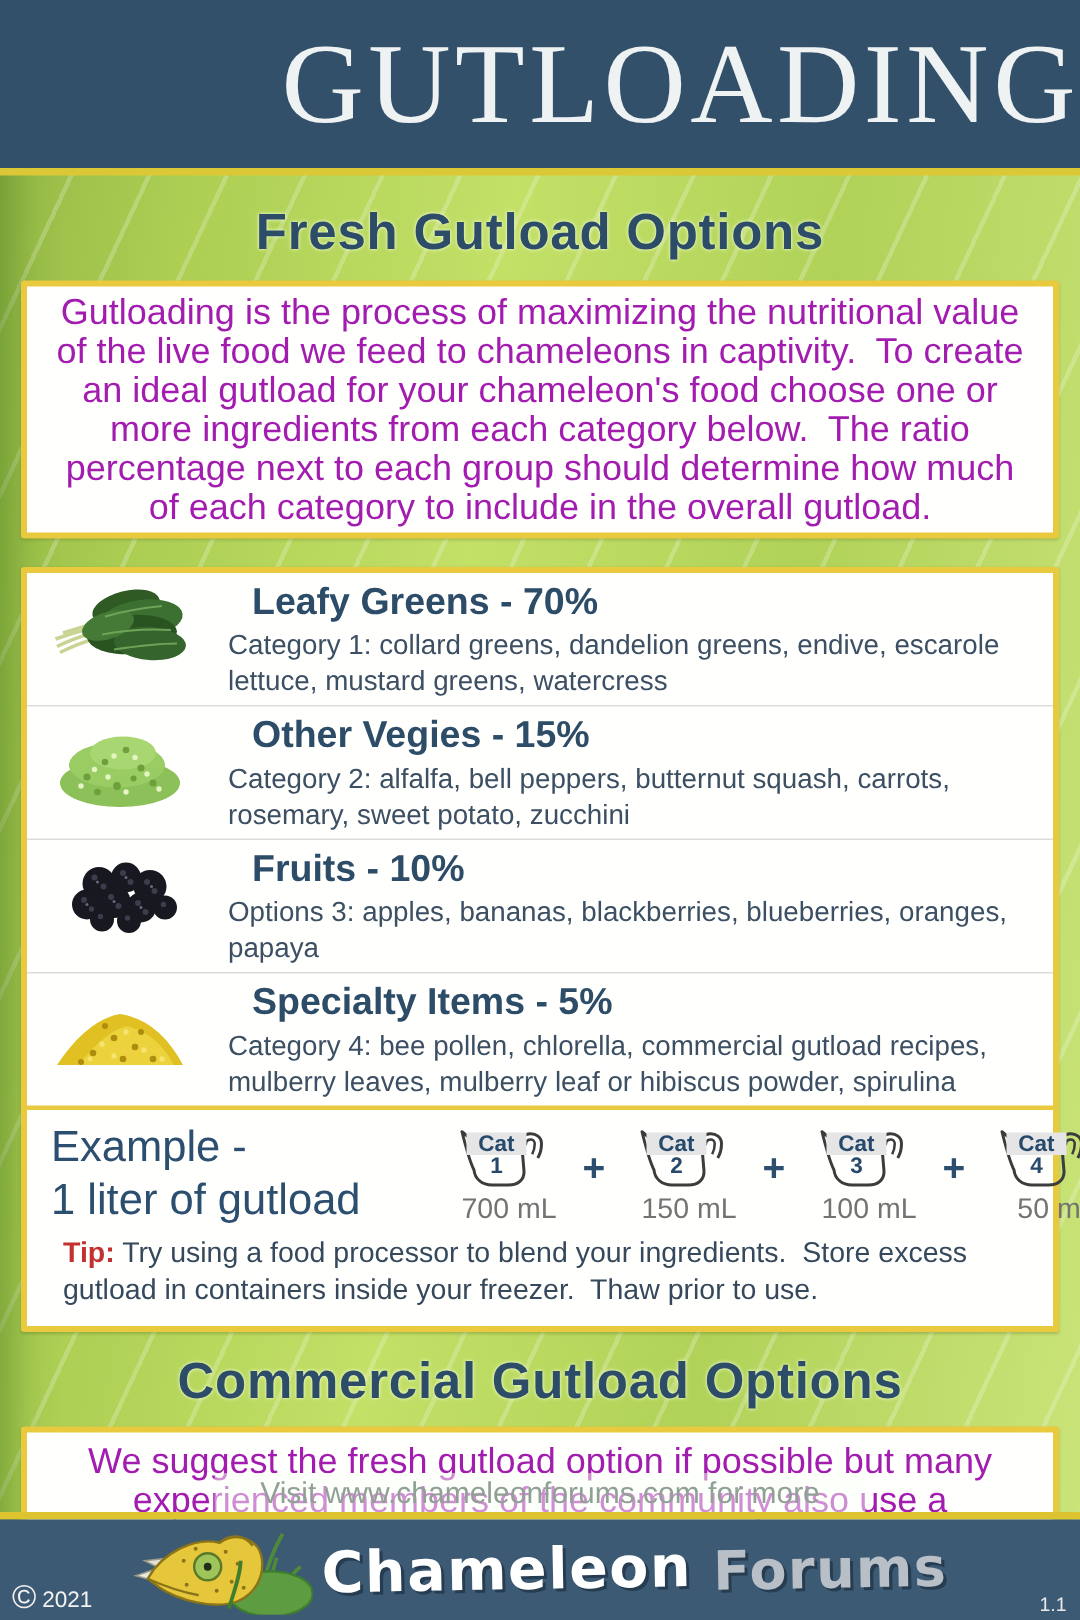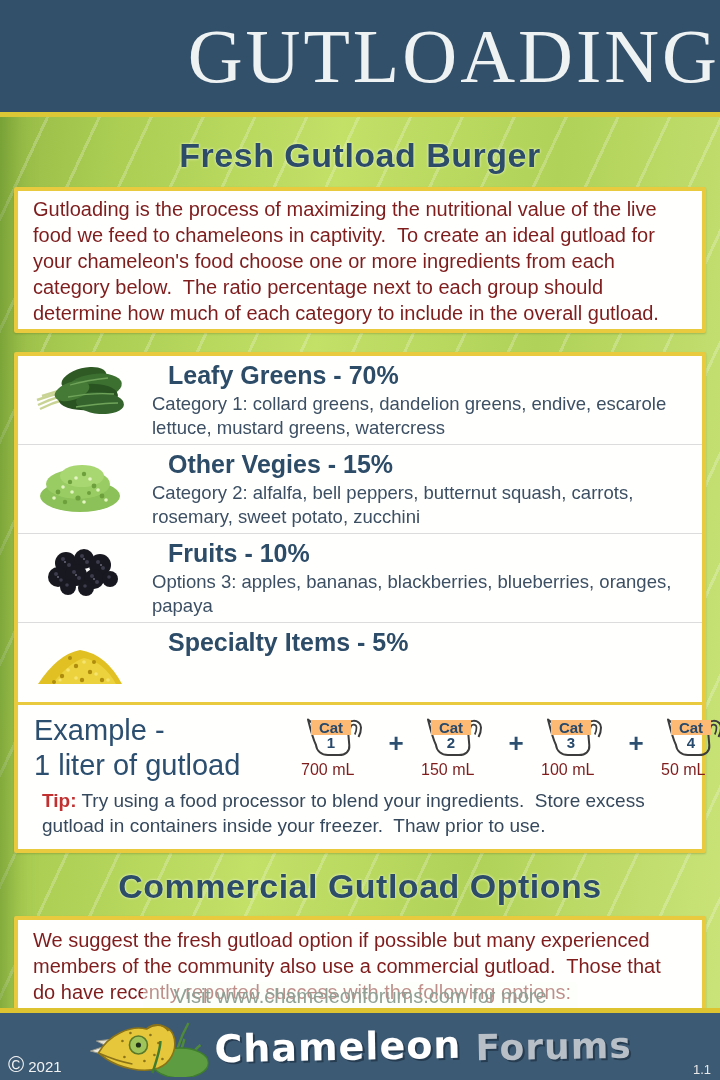--- a/index.html
+++ b/index.html
@@ -32,43 +32,43 @@
   .fresh-heading { margin:19px 0 12px; }
   .commercial-heading { margin:14px 0 10px; }
 
   
   .card {
     margin:0 14px; background:#fffffe;
     border:4px solid #e9c93e; border-radius:2px;
     box-shadow:0 1px 2px rgba(60,80,20,0.25);
   }
   .intro-card { padding:5px 15px 3px; }
-  .body-text { font-size:20px; line-height:26px; color:#7f1d1d; }
+  .body-text { font-size:24px; line-height:26px; color:#a21caf;text-align:center; }
 
   
   .categories-card { margin-top:19px; }
   .cat-row { display:flex; align-items:flex-start; padding:5px 12px 4px 14px; }
   .cat-row + .cat-row { border-top:1px solid #dcdcdc; }
   .cat-image { width:96px; min-width:96px; height:70px; margin-right:24px; display:flex; align-items:center; justify-content:center; }
   .cat-title { font-size:25px; font-weight:bold; line-height:28px; color:#2c4c67;margin-left:16px; }
   .cat-desc { font-size:18.5px; line-height:24px; color:#3c4f63; margin-top:3px; }
 
   
   .example-section { border-top:3px solid #e9c93e; display:flex; padding:8px 14px 0 16px;gap:44px; }
   .example-label { width:226px; min-width:226px; font-size:29px; line-height:35px; color:#2c4f70; }
   .cups-row { display:flex; align-items:flex-start; padding-top:2px; }
   .cup-group { width:64px; display:flex; flex-direction:column; align-items:center; }
   .cup { position:relative; width:64px; height:45px; }
   .cup-cat, .cup-num {
     position:absolute; left:7px; width:40px; text-align:center;
-    font-size:15px; font-weight:bold; color:#27496b; line-height:15px; background:#fdba74;
+    font-size:15px; font-weight:bold; color:#27496b; line-height:15px; background:#e5e5e5;
   }
   .cup-cat { top:5px; }
   .cup-num { top:20px; background:transparent; }
-  .cup-amount { font-size:16px; color:#7f1d1d; margin-top:1px; width:70px; text-align:left; }
+  .cup-amount { font-size:19px; color:#737373; margin-top:1px; width:70px; text-align:right; }
   .plus-sign { width:56px; text-align:center; font-size:26px; font-weight:bold; color:#2c4f70; margin-top:13px; }
 
   .tip-line { padding:6px 24px 11px; font-size:19px; line-height:24.5px; color:#36495c; }
   .tip-label { color:#c23030; font-weight:bold; }
 
   
   .commercial-card { padding:7px 15px 6px; }
 
   
   .visit-bar {
@@ -97,21 +97,21 @@
 </head>
 <body>
 
 <div class="page">
 
   <div class="top-banner">
     <h1>GUTLOADING</h1>
   </div>
   <div class="gold-rule"></div>
 
-  <div class="section-heading fresh-heading">Fresh Gutload Burger</div>
+  <div class="section-heading fresh-heading">Fresh Gutload Options</div>
 
   <div class="card intro-card">
     <p class="body-text prewrap">Gutloading is the process of maximizing the nutritional value of the live food we feed to chameleons in captivity.  To create an ideal gutload for your chameleon's food choose one or more ingredients from each category below.  The ratio percentage next to each group should determine how much of each category to include in the overall gutload.</p>
   </div>
 
   <div class="card categories-card">
 
     <div class="cat-row">
       <div class="cat-image">
         <svg width="96" height="66" viewBox="0 0 96 66">
@@ -240,20 +240,21 @@
               <circle cx="52" cy="32" r="1.8"></circle>
               <circle cx="64" cy="44" r="1.8"></circle>
             <circle cx="44" cy="48" r="1.8"></circle>
               <circle cx="76" cy="50" r="1.8"></circle>
               <circle cx="28" cy="50" r="1.6"></circle>
           </g>
         </svg>
       </div>
       <div>
         <div class="cat-title">Specialty Items - 5%</div>
+        <div class="cat-desc prewrap">Category 4: bee pollen, chlorella, commercial gutload recipes, mulberry leaves, mulberry leaf or hibiscus powder, spirulina</div>
       </div>
     </div>
 
     <div class="example-section">
       <div class="example-label">
         <div>Example -</div>
         <div>1 liter of gutload</div>
       </div>
       <div class="cups-row">
 

